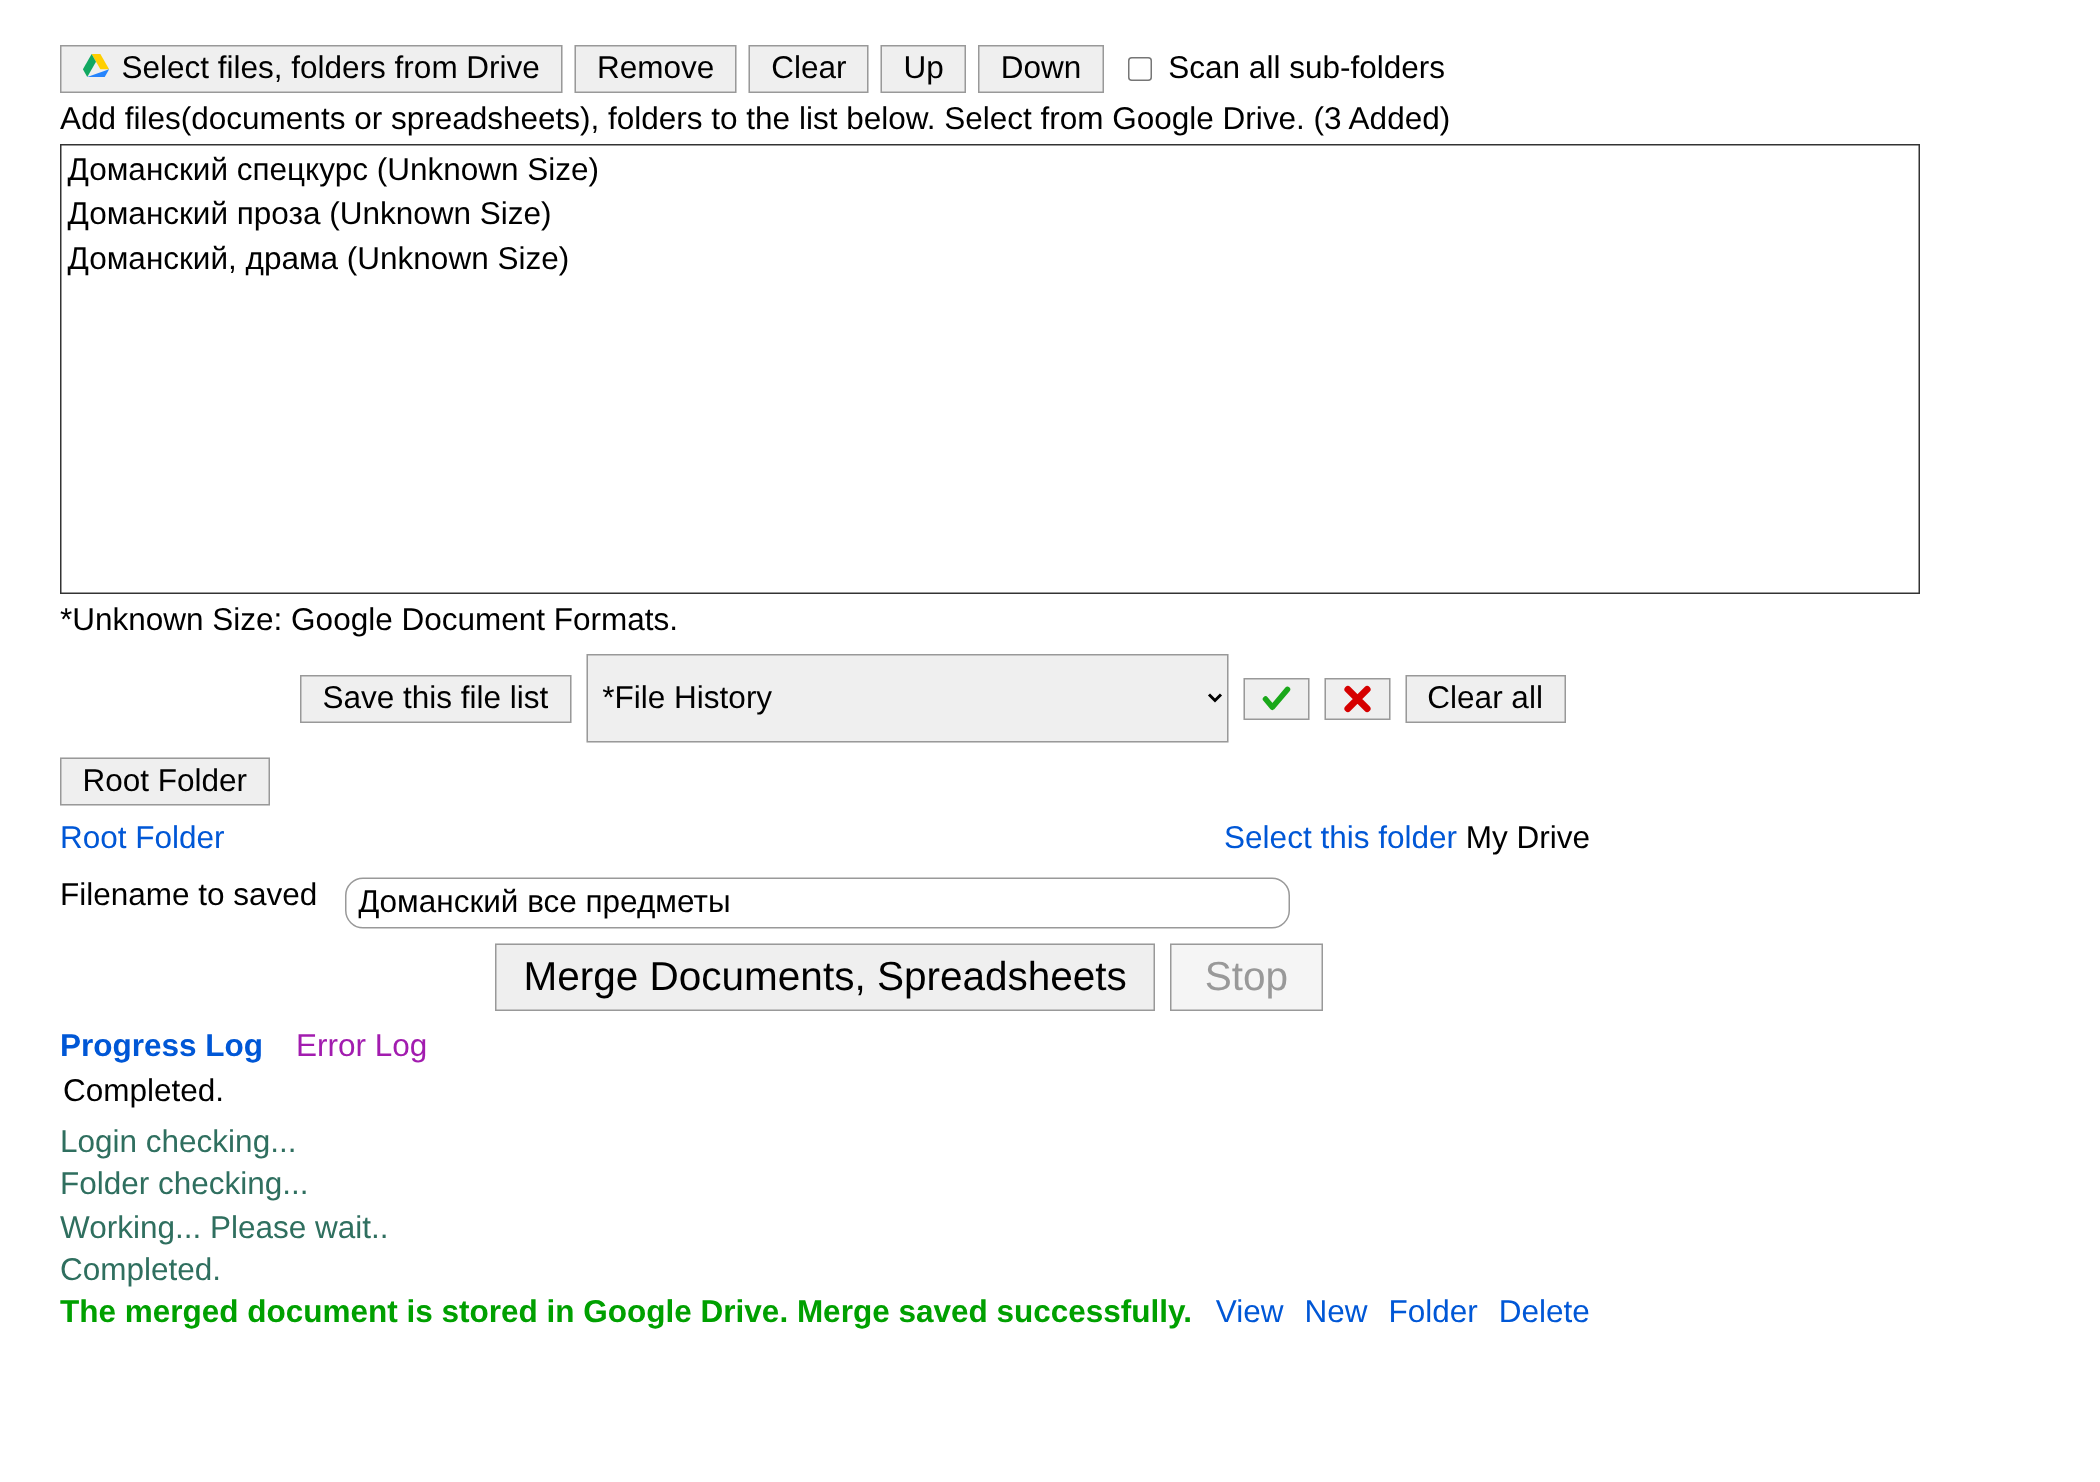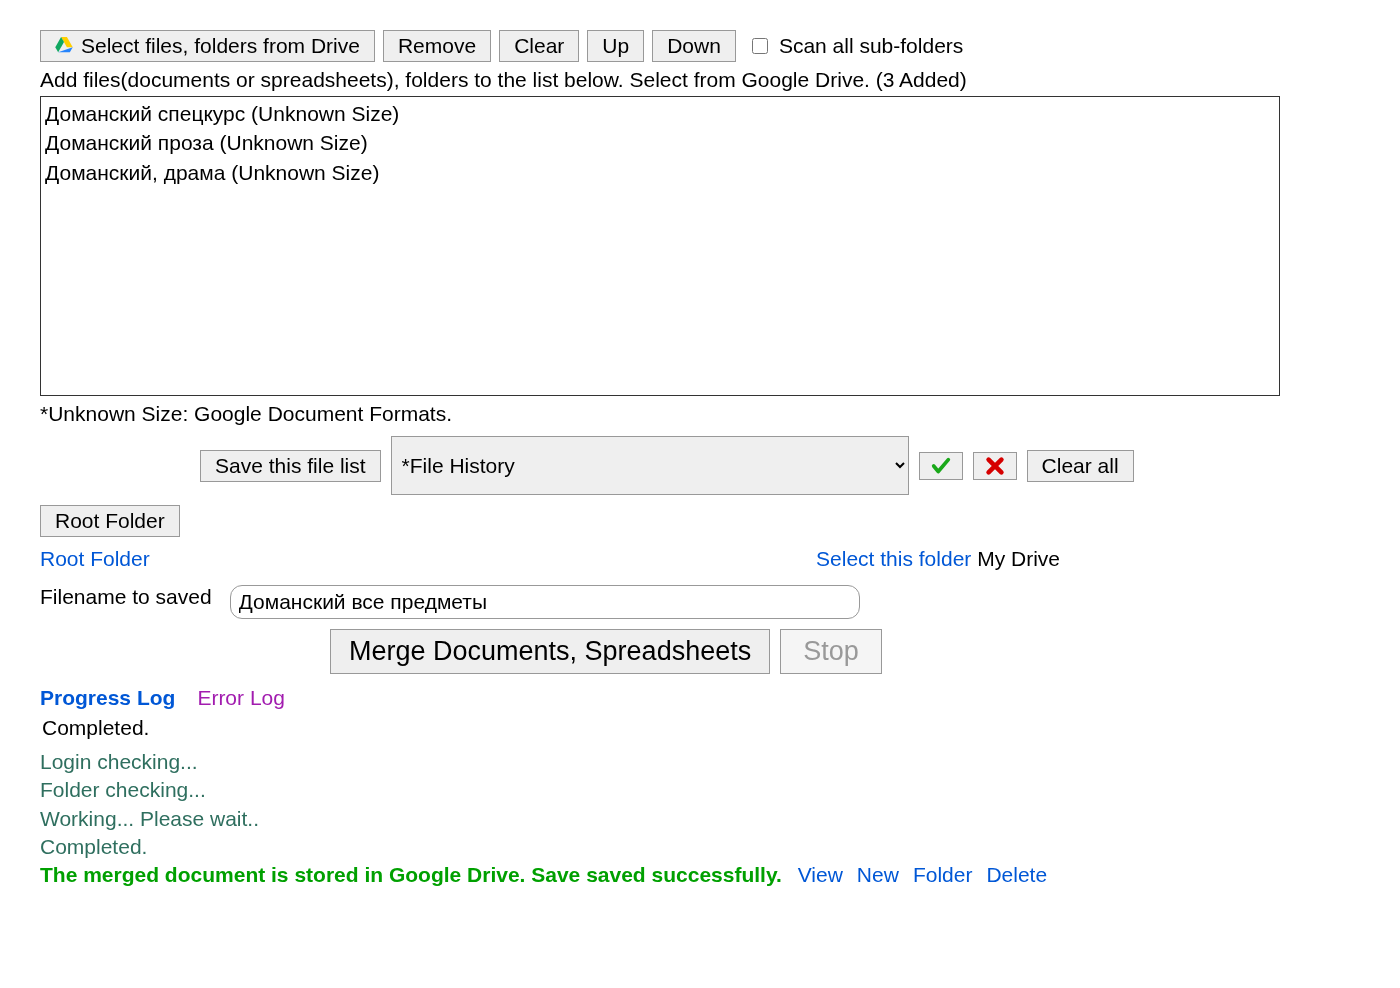--- a/index.html
+++ b/index.html
@@ -69,21 +69,21 @@
     align-items: center;
     gap: 10px;
     margin-bottom: 10px;
     flex-wrap: nowrap;
   }
   .indent { margin-left: 160px; }
   select {
     font-family: inherit;
     font-size: 21px;
     padding: 16px 6px;
-    width: 518px;
+    width: 428px;
     border: 1px solid #999;
     background: #efefef;
   }
   .icon-btn {
     padding: 2px 10px;
     font-size: 21px;
     display: inline-flex;
     align-items: center;
     justify-content: center;
   }
@@ -237,21 +237,21 @@
 </div>
 
 <div class="log-status">Completed.</div>
 
 <div>
   <div class="log-line">Login checking...</div>
   <div class="log-line">Folder checking...</div>
   <div class="log-line">Working... Please wait..</div>
   <div class="log-line">Completed.</div>
   <div class="success-line">
-    <span>The merged document is stored in Google Drive. Save saved successfully.</span>
+    <span>The merged document is stored in Google Drive. Merge saved successfully.</span>
     <span class="success-actions">
       <span class="link">View</span>
       <span class="link">New</span>
       <span class="link">Folder</span>
       <span class="link">Delete</span>
     </span>
   </div>
 </div>
 
 </body></html>

